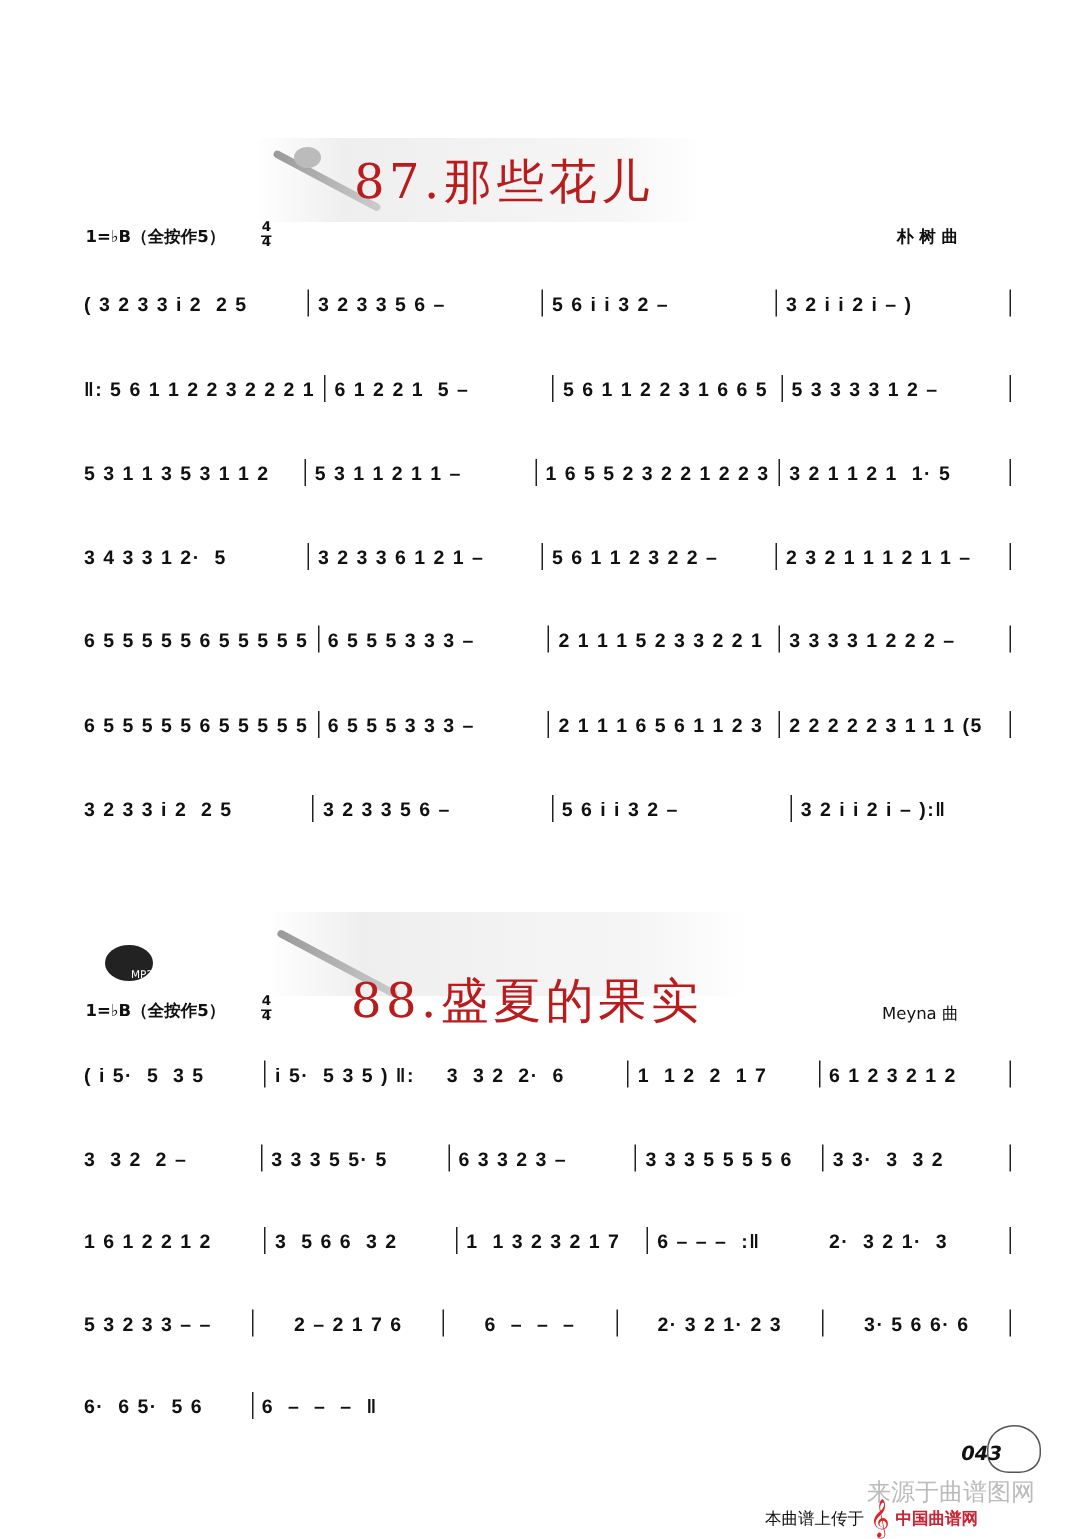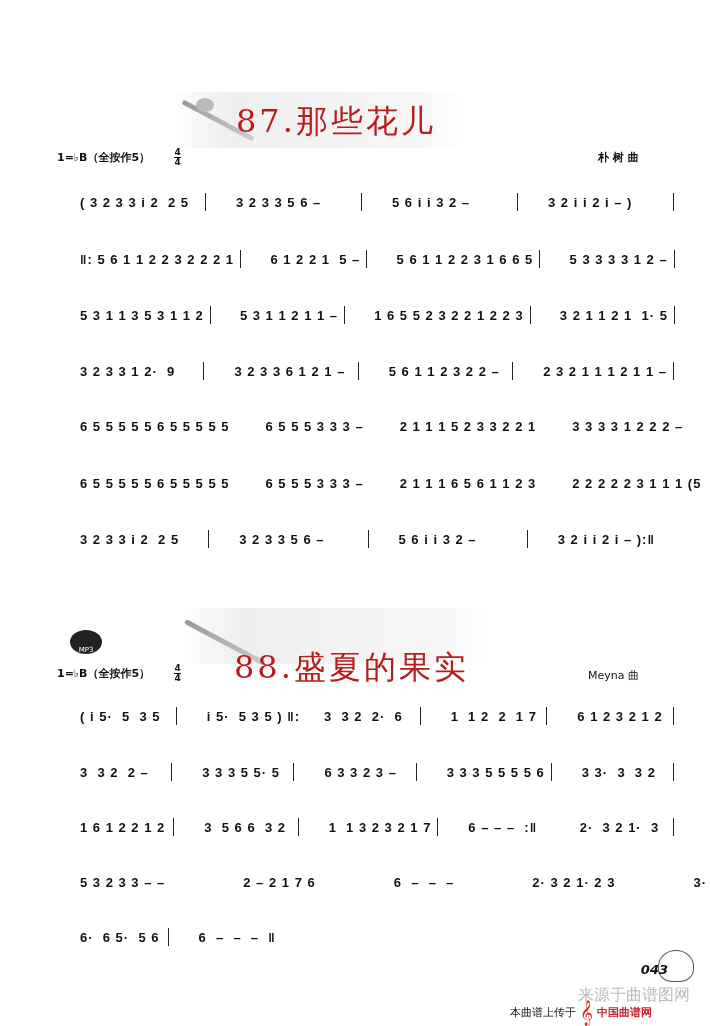--- a/index.html
+++ b/index.html
@@ -6,23 +6,23 @@
   body{width:710px;height:1026px;position:relative;overflow:hidden;font-family:"DejaVu Sans",sans-serif;color:#111;}
   .banner{position:absolute;height:56px;border-radius:4px;background:linear-gradient(90deg,rgba(220,220,220,0) 0%,rgba(225,225,225,.55) 20%,rgba(235,235,235,.45) 80%,rgba(240,240,240,0) 100%);}
   .flute{position:absolute;height:5px;background:linear-gradient(90deg,#999,#ccc);transform:rotate(28deg);border-radius:3px;}
   .flute-knob{position:absolute;width:18px;height:14px;border-radius:50%;background:#bbb;}
   .song-title{position:absolute;font-family:"DejaVu Serif",serif;font-size:32px;color:#b91c1c;letter-spacing:3px;}
   .key-line{position:absolute;left:57px;font-size:11px;font-weight:bold;display:flex;align-items:center;gap:20px;}
   .frac{display:inline-flex;flex-direction:column;align-items:center;font-size:9px;line-height:9px;margin-left:4px;}
   .frac .bar{width:7px;height:1px;background:#111;}
   .composer{position:absolute;font-size:11px;font-weight:bold;}
   .row{position:absolute;left:56px;right:30px;height:24px;display:flex;align-items:center;font-family:"Liberation Sans",sans-serif;font-weight:bold;font-size:13px;white-space:pre;}
-  .measure{flex:1;display:flex;align-items:center;letter-spacing:1px;margin-left:24px;}
+  .measure{flex:1;display:flex;align-items:center;letter-spacing:1px;}
   .barline{width:1px;height:18px;background:#222;margin:0 6px;}
-  .mp3{position:absolute;left:70px;top:630px;width:32px;height:24px;border-radius:50%;background:#222;color:#fff;font-size:7px;display:flex;align-items:flex-end;justify-content:center;}
+  .mp3{position:absolute;left:70px;top:630px;width:32px;height:24px;border-radius:50%;background:#222;color:#fff;font-size:7px;display:flex;align-items:flex-end;justify-content:flex-end;}
   .page-no{position:absolute;right:42px;top:962px;font-style:italic;font-weight:bold;font-size:13px;}
   .cloud{position:absolute;right:16px;top:950px;width:34px;height:30px;border:1px solid #555;border-radius:50% 50% 40% 40%;}
   .watermark{position:absolute;right:20px;top:985px;font-size:16px;color:#bbb;}
   .footer{position:absolute;left:510px;top:1000px;font-size:11px;display:flex;gap:4px;align-items:center;}
   .footer .clef{color:#d22;font-size:22px;}
   .footer .site{color:#c23;font-weight:bold;}
 </style>
 </head>
 <body>
 
@@ -53,21 +53,21 @@
   <div class="measure">5 6 1 1 2 2 3 1 6 6 5</div><div class="barline"></div>
   <div class="measure">5 3 3 3 3 1 2 –</div><div class="barline"></div>
 </div>
 <div class="row" style="top:303px;">
   <div class="measure">5 3 1 1 3 5 3 1 1 2</div><div class="barline"></div>
   <div class="measure">5 3 1 1 2 1 1 –</div><div class="barline"></div>
   <div class="measure">1 6 5 5 2 3 2 2 1 2 2 3</div><div class="barline"></div>
   <div class="measure">3 2 1 1 2 1  1· 5</div><div class="barline"></div>
 </div>
 <div class="row" style="top:359px;">
-  <div class="measure">3 2 3 3 1 2·  9</div><div class="barline"></div>
+  <div class="measure">3 4 3 3 1 2·  5</div><div class="barline"></div>
   <div class="measure">3 2 3 3 6 1 2 1 –</div><div class="barline"></div>
   <div class="measure">5 6 1 1 2 3 2 2 –</div><div class="barline"></div>
   <div class="measure">2 3 2 1 1 1 2 1 1 –</div><div class="barline"></div>
 </div>
 <div class="row" style="top:414px;">
   <div class="measure">6 5 5 5 5 5 6 5 5 5 5 5</div><div class="barline"></div>
   <div class="measure">6 5 5 5 3 3 3 –</div><div class="barline"></div>
   <div class="measure">2 1 1 1 5 2 3 3 2 2 1</div><div class="barline"></div>
   <div class="measure">3 3 3 3 1 2 2 2 –</div><div class="barline"></div>
 </div>

